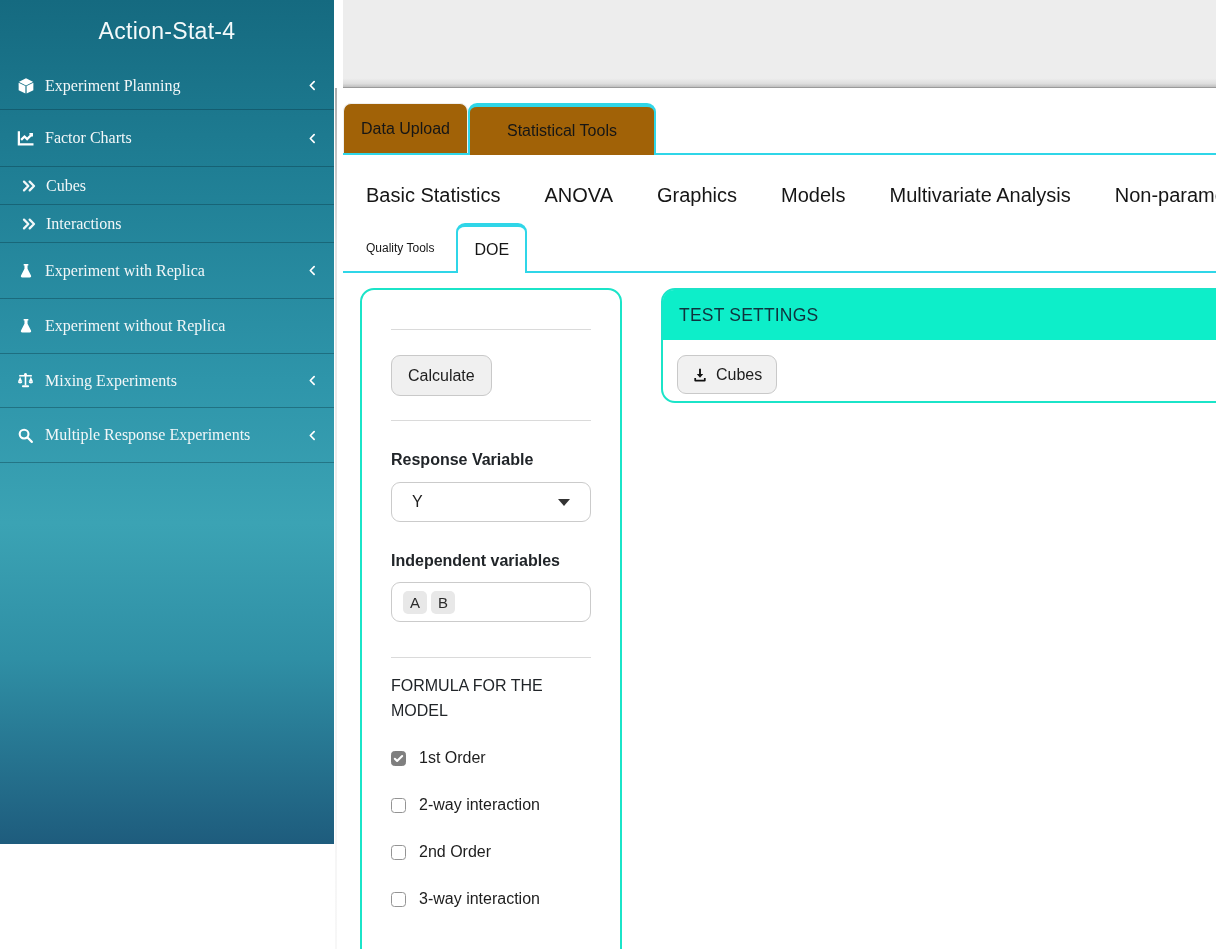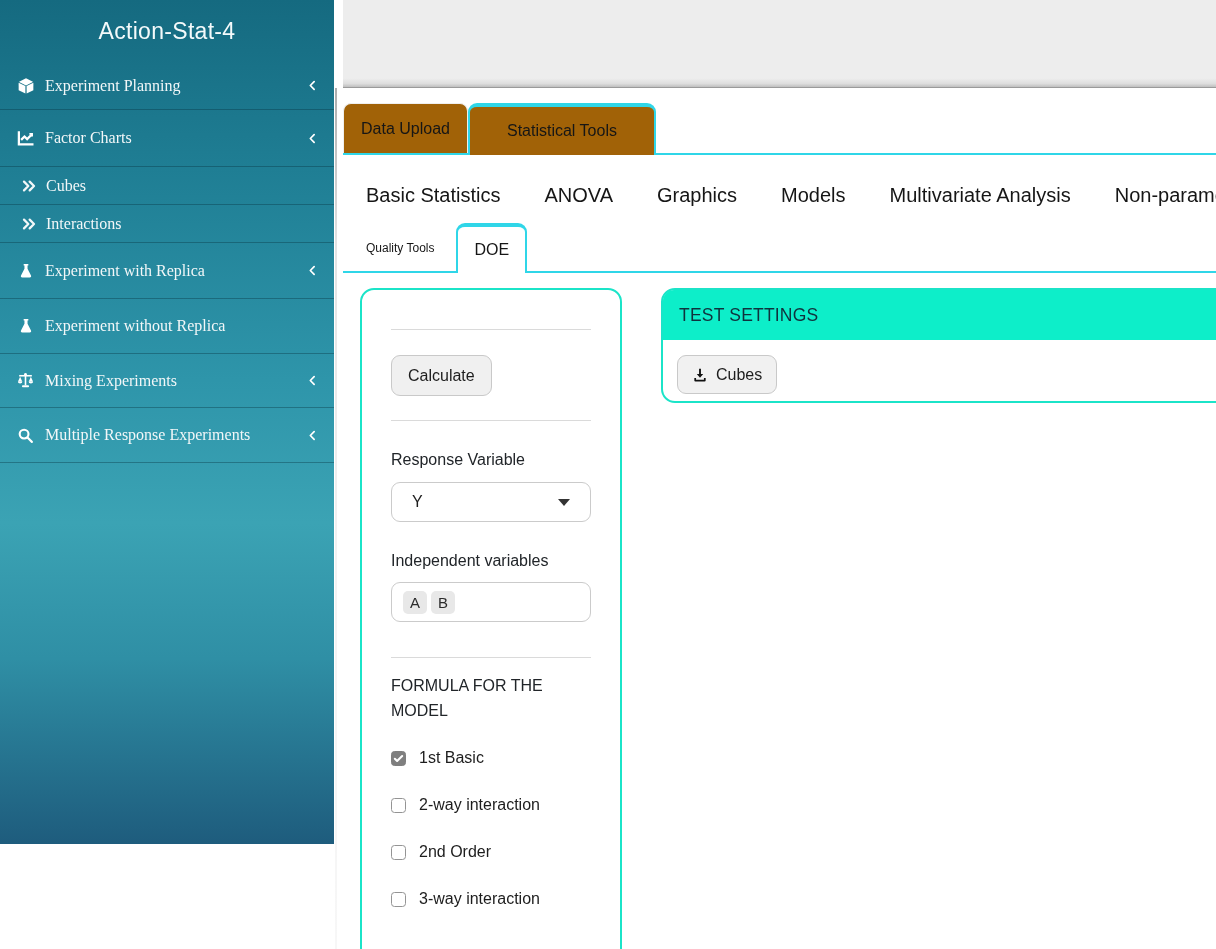--- a/index.html
+++ b/index.html
@@ -84,21 +84,21 @@
   .cs-body{padding:0 29px;}
   hr.div{border:0;border-top:1px solid #dadada;margin:0;}
   #hr1{margin-top:39px;}
   #hr2{margin-top:24px;}
   #hr3{margin-top:35px;}
   .btn{
     background:#f0f0f0;border:1px solid #c9c9c9;border-radius:9px;color:#1d1d1d;
     font-family:inherit;font-size:16px;cursor:pointer;
   }
   .btn-calc{display:block;margin-top:25px;height:41px;padding:0 16px;}
-  .lbl-b{margin-top:30px;font-size:16px;font-weight:normal;color:#212529;}
+  .lbl-b{margin-top:30px;font-size:16px;font-weight:bold;color:#212529;}
   .select{
     margin-top:13px;height:40px;border:1px solid #cbcbcb;border-radius:9px;
     display:flex;align-items:center;padding:0 20px;font-size:16px;color:#1d1d1d;
     position:relative;box-sizing:border-box;cursor:pointer;
   }
   .caret{
     position:absolute;right:20px;top:16px;width:0;height:0;
     border-left:6px solid transparent;border-right:6px solid transparent;border-top:7px solid #333;
   }
   .tagbox{
@@ -291,21 +291,21 @@
 
     <hr class="div" id="hr3">
     <div class="formula-title">FORMULA FOR THE MODEL</div>
 
     <label class="check-row first">
       <span class="cbox checked">
         <svg width="11" height="11" viewBox="0 0 24 24" fill="none" stroke="#fff" stroke-width="4.5" stroke-linecap="round" stroke-linejoin="round">
             <path d="M4 12.5l5 5L20 6.5"></path>
           </svg>
       </span>
-      <span class="clabel">1st Basic</span>
+      <span class="clabel">1st Order</span>
     </label>
 
     <label class="check-row">
       <span class="cbox">
         
       </span>
       <span class="clabel">2-way interaction</span>
     </label>
 
     <label class="check-row">

